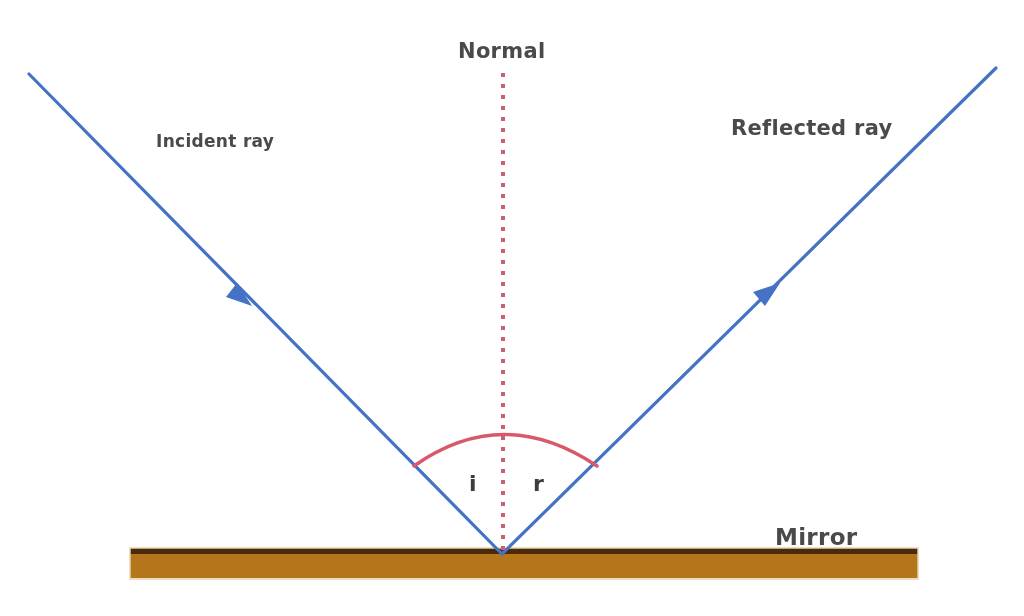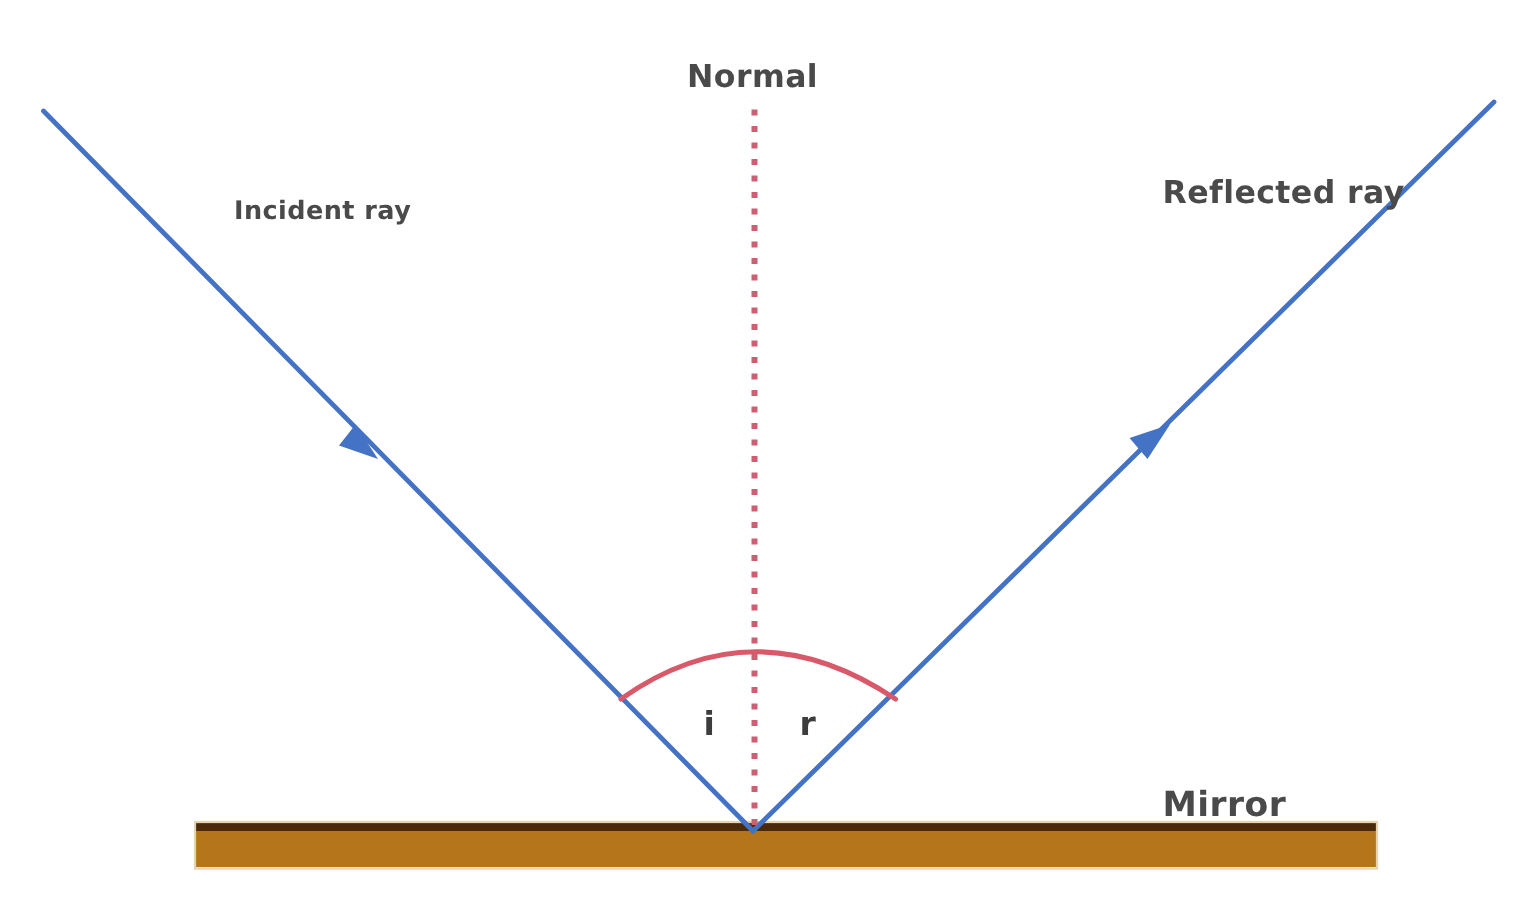--- a/index.html
+++ b/index.html
@@ -42,21 +42,20 @@
   .label-incident {
     left: 124px;
     top: 131px;
     font-size: 17px;
     margin-left: 32px;
   }
   .label-reflected {
     left: 731px;
     top: 116px;
     font-size: 21px;
-    margin-left: 44px;
   }
   .label-mirror {
     left: 775px;
     top: 524px;
     font-size: 23px;
   }
   .label-angle {
     font-size: 22px;
     color: #3d3d3d;
   }

